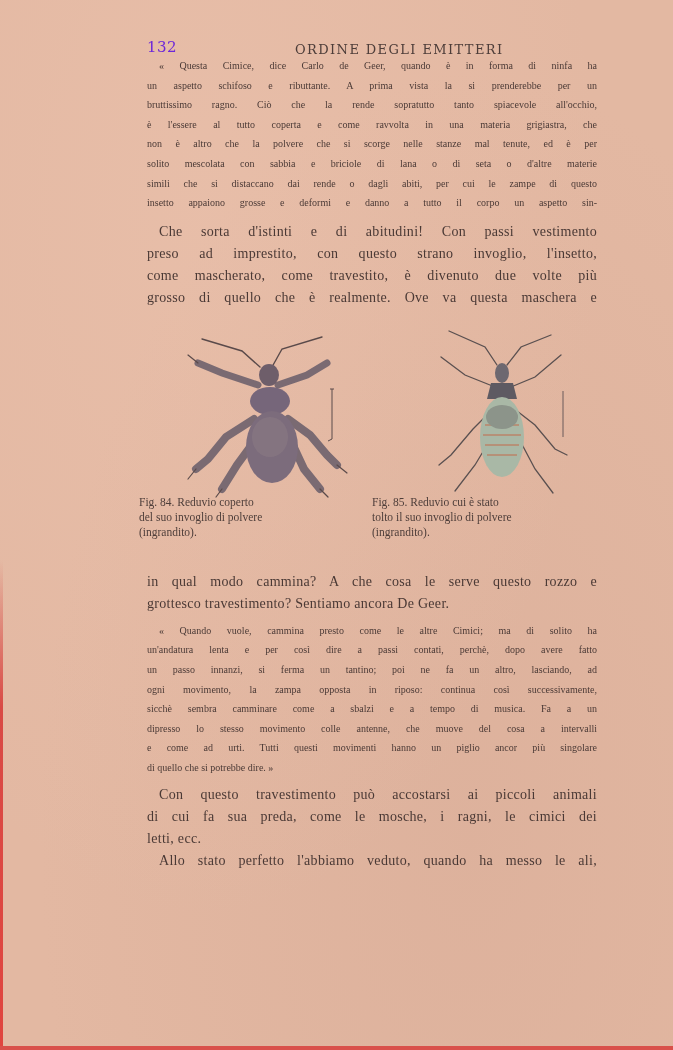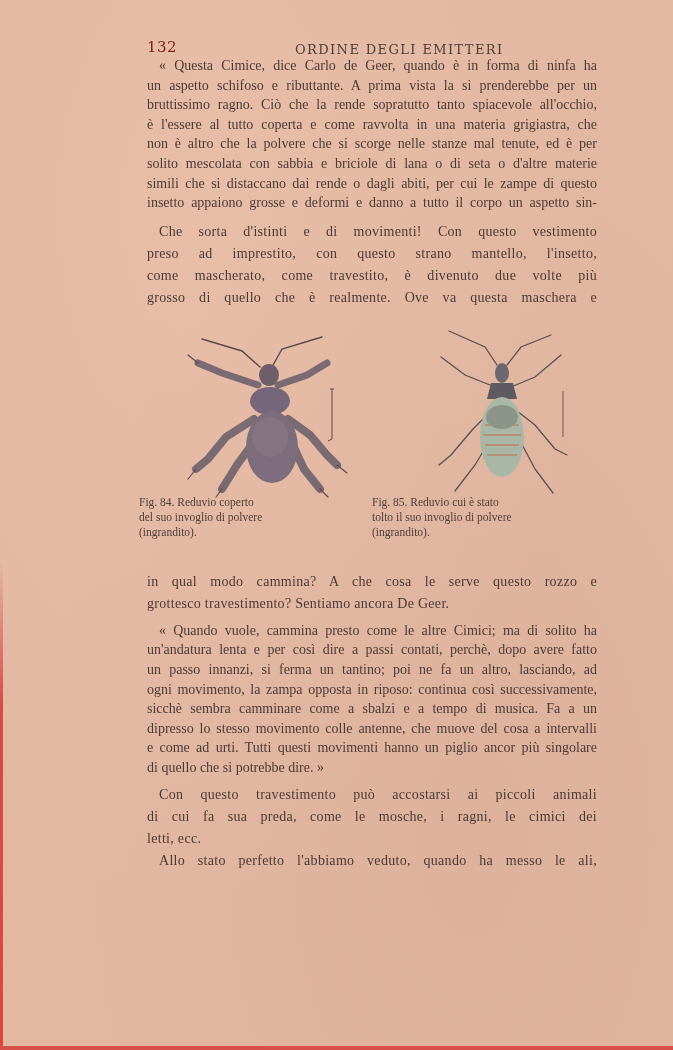--- a/index.html
+++ b/index.html
@@ -11,24 +11,24 @@
       radial-gradient(ellipse at 70% 80%, rgba(210,165,145,0.35), transparent 65%);
     font-family: "DejaVu Serif", "Liberation Serif", serif;
     color: #4a3a36;
   }
   .edge-left { position: absolute; left: 0; top: 560px; width: 3px; height: 490px;
     background: linear-gradient(to bottom, rgba(220,70,60,0), #d94a45 30%, #e0453f); }
   .edge-bottom { position: absolute; left: 0; bottom: 0; width: 673px; height: 4px; background: #d9504a; }
 
   .page { position: absolute; left: 147px; top: 38px; width: 450px; }
   .running-head { position: relative; height: 20px; }
-  .folio { position: absolute; left: 0; top: 0; font-size: 15px; letter-spacing: 0.5px; color: #7f1d1d; }
+  .folio { position: absolute; left: 0; top: 0; font-size: 15px; letter-spacing: 0.5px; color: #6d28d9; }
   .title { position: absolute; left: 148px; top: 4px; font-size: 13px; letter-spacing: 1.4px; color: #4d3d39; }
 
-  .quote { font-size: 14px; line-height: 19.6px; text-align: justify; font-family: "Liberation Serif", "DejaVu Serif", serif; color: #4b3a36; }
+  .quote { font-size: 10px; line-height: 19.6px; text-align: justify; font-family: "Liberation Serif", "DejaVu Serif", serif; color: #4b3a36; }
   .quote .ln { display: block; text-align: justify; text-align-last: justify; white-space: nowrap; }
   .quote .ln.last { text-align-last: left; }
 
   .body { font-size: 14px; line-height: 22px; font-family: "Liberation Serif", "DejaVu Serif", serif; color: #4a3935; letter-spacing: 0.3px; }
   .body .ln { display: block; text-align: justify; text-align-last: justify; white-space: nowrap; }
   .body .ln.last { text-align-last: left; }
   .body .ln.indent { padding-left: 12px; }
 
   .figures { position: relative; height: 250px; margin-top: 6px; }
   .fig { position: absolute; top: 0; }
@@ -53,22 +53,22 @@
     <span class="ln">un aspetto schifoso e ributtante. A prima vista la si prenderebbe per un</span>
     <span class="ln">bruttissimo ragno. Ciò che la rende sopratutto tanto spiacevole all'occhio,</span>
     <span class="ln">è l'essere al tutto coperta e come ravvolta in una materia grigiastra, che</span>
     <span class="ln">non è altro che la polvere che si scorge nelle stanze mal tenute, ed è per</span>
     <span class="ln">solito mescolata con sabbia e briciole di lana o di seta o d'altre materie</span>
     <span class="ln">simili che si distaccano dai rende o dagli abiti, per cui le zampe di questo</span>
     <span class="ln">insetto appaiono grosse e deformi e danno a tutto il corpo un aspetto sin-</span>
   </div>
 
   <div class="body" style="margin-top:8px;">
-    <span class="ln indent">Che sorta d'istinti e di movimenti! Con questo vestimento</span>
-    <span class="ln">preso ad imprestito, con questo strano mantello, l'insetto,</span>
+    <span class="ln indent">Che sorta d'istinti e di abitudini! Con passi vestimento</span>
+    <span class="ln">preso ad imprestito, con questo strano invoglio, l'insetto,</span>
     <span class="ln">come mascherato, come travestito, è divenuto due volte più</span>
     <span class="ln">grosso di quello che è realmente. Ove va questa maschera e</span>
   </div>
 
   <div class="figures">
 
     <div class="fig" style="left:35px; top:14px;">
       <svg width="180" height="170" viewBox="0 0 180 170">
         <g stroke="#5a4a4a" fill="none" stroke-linecap="round">
 

